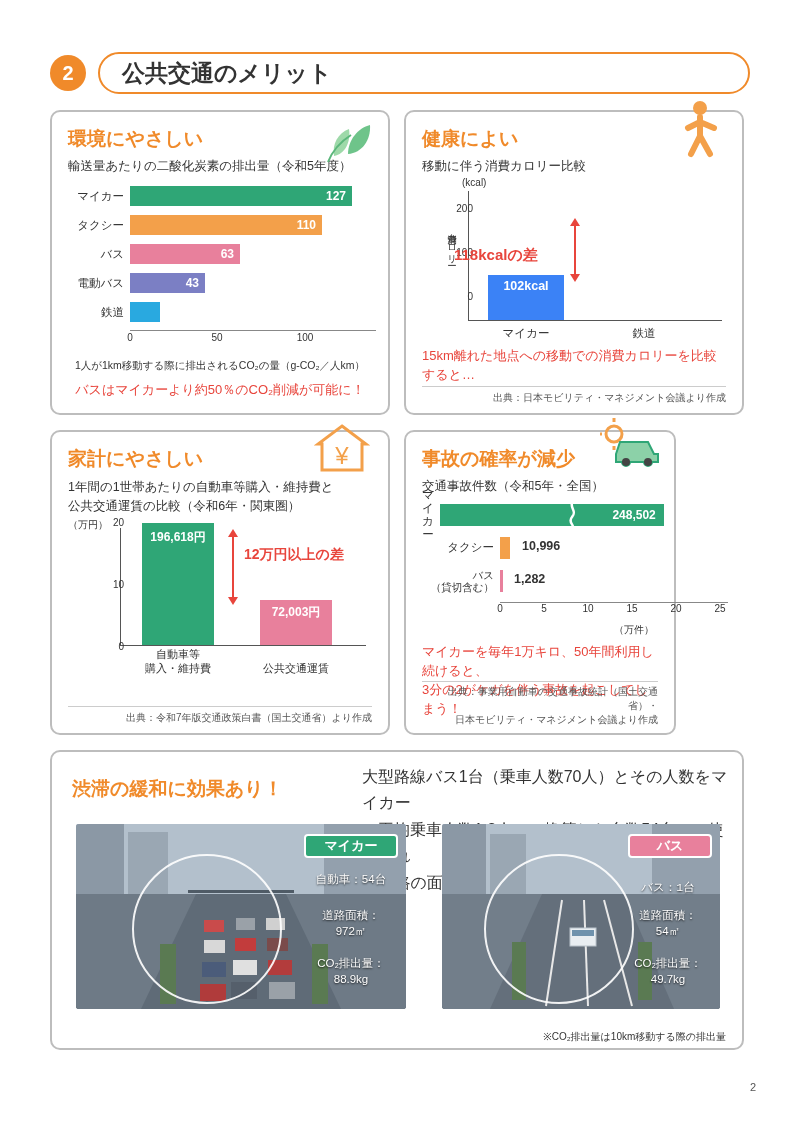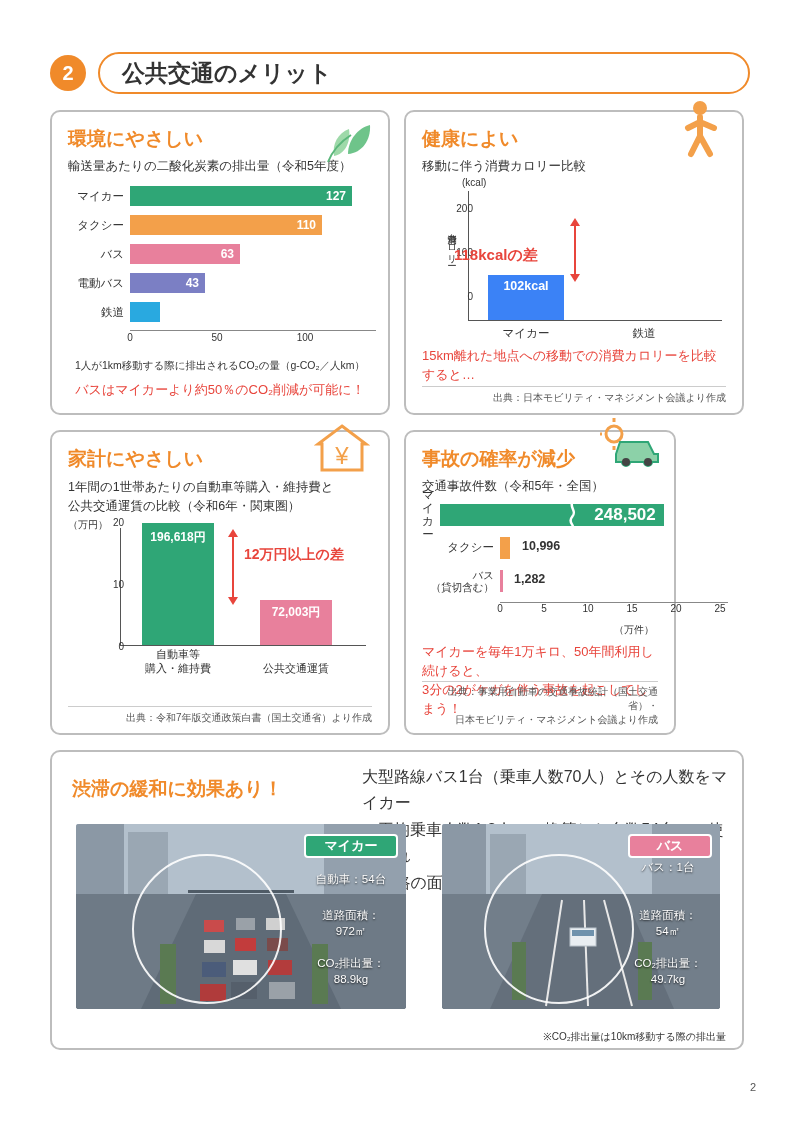--- a/index.html
+++ b/index.html
@@ -89,21 +89,21 @@
   .c-bar { position:absolute; bottom:27px; width:72px; }
   .c-barcap { position:absolute; top:-17px; left:-8px; right:-8px; text-align:center; font-size:12px; font-weight:bold; color:#2fa676; }
   .c-cat { position:absolute; bottom:-4px; font-size:11px; text-align:center; width:110px; line-height:1.3; }
 
   
   .a-rows { margin-top:8px; }
   .a-row { display:flex; align-items:center; height:24px; margin-bottom:9px; }
   .a-label { width:78px; text-align:right; font-size:11.5px; padding-right:6px; line-height:1.15; }
   .a-barwrap { position:relative; flex:1 1 auto; height:22px; }
   .a-bar { height:22px; position:relative; display:flex; align-items:center; }
-  .a-val { position:absolute; right:8px; color:#fff; font-size:17px; font-weight:bold; }
+  .a-val { position:absolute; right:8px; color:#fff; font-size:12px; font-weight:bold; }
   .a-val.out { position:static; color:#333; margin-left:6px; font-weight:bold; font-size:12.5px; }
   .a-break { position:absolute; top:-3px; height:28px; width:14px; }
 
   
   #p-jam .panel-inner { padding:12px 16px; }
   .jam-title { font-size:19px; font-weight:bold; color:#f08a2a; }
   .jam-desc { font-size:16px; line-height:1.65; color:#333; }
   .photo { position:relative; border-radius:3px; overflow:hidden; }
   .photo .street {
     position:absolute; inset:0;
@@ -412,21 +412,21 @@
           <rect x="128" y="104" width="26" height="18" fill="#e9eef2" stroke="#b9c3cb"></rect>
           <rect x="130" y="106" width="22" height="6" fill="#6f92ad"></rect>
           <rect x="70" y="118" width="14" height="58" fill="#5a7a52"></rect>
           <rect x="196" y="118" width="14" height="58" fill="#5a7a52"></rect>
         </svg>
         <div class="circle-hl" style="left:42px; top:30px; width:150px; height:150px;"></div>
 
         <div class="tag" style="right:8px; top:10px; width:84px; height:24px; background:#e8809c;">
           <span>バス</span>
         </div>
-        <div class="stat" style="right:8px; top:36px; width:88px;">
+        <div class="stat" style="right:8px; top:56px; width:88px;font-family:Liberation Mono, monospace;">
           <span>バス：1台</span>
         </div>
         <div class="stat" style="right:8px; top:84px; width:88px;">
           <span>道路面積：</span><br>
           <span>54㎡</span>
         </div>
         <div class="stat" style="right:8px; top:132px; width:88px;">
           <span>CO₂排出量：</span><br>
           <span>49.7kg</span>
         </div>

